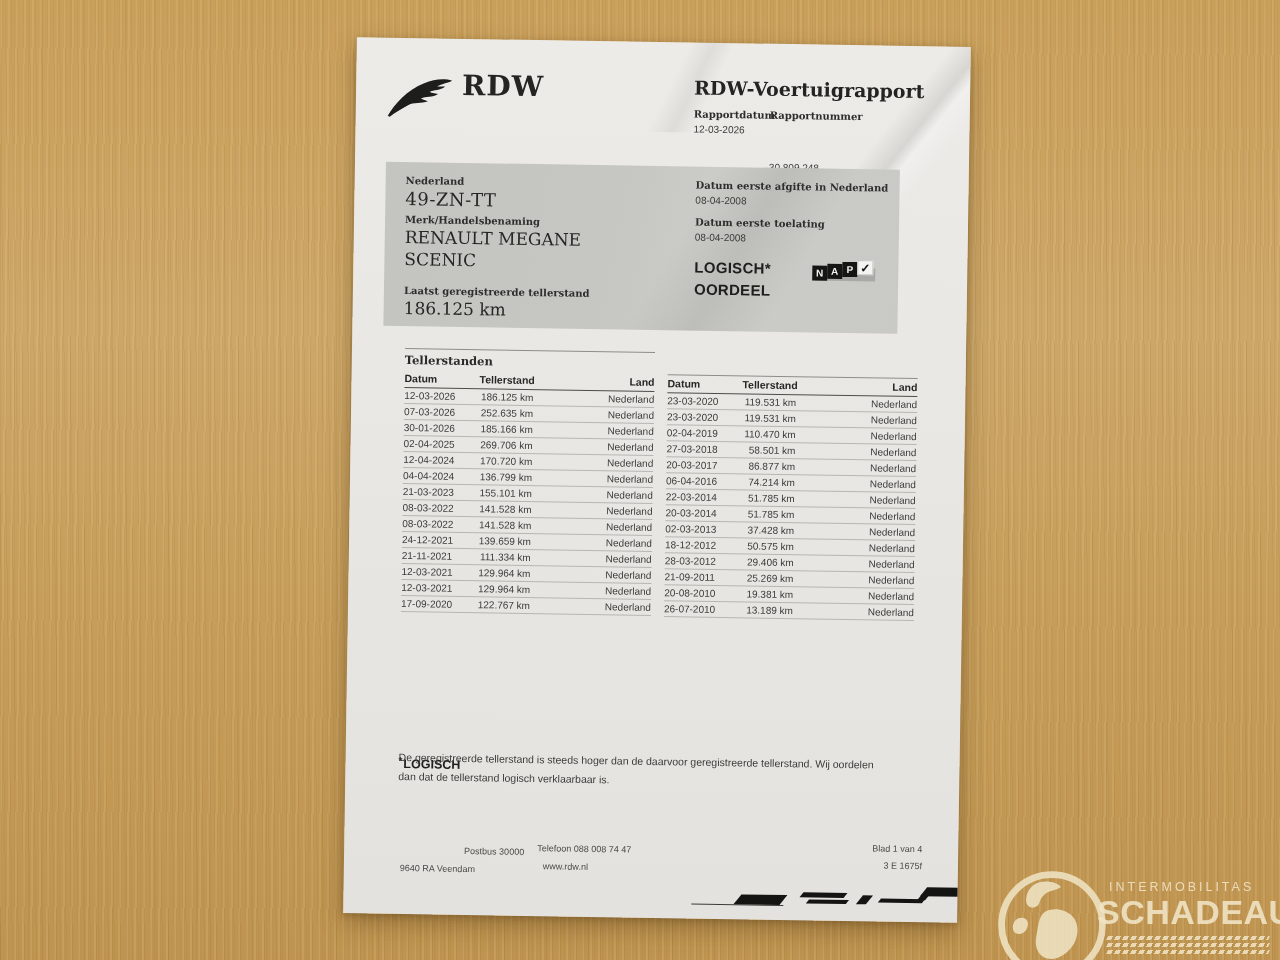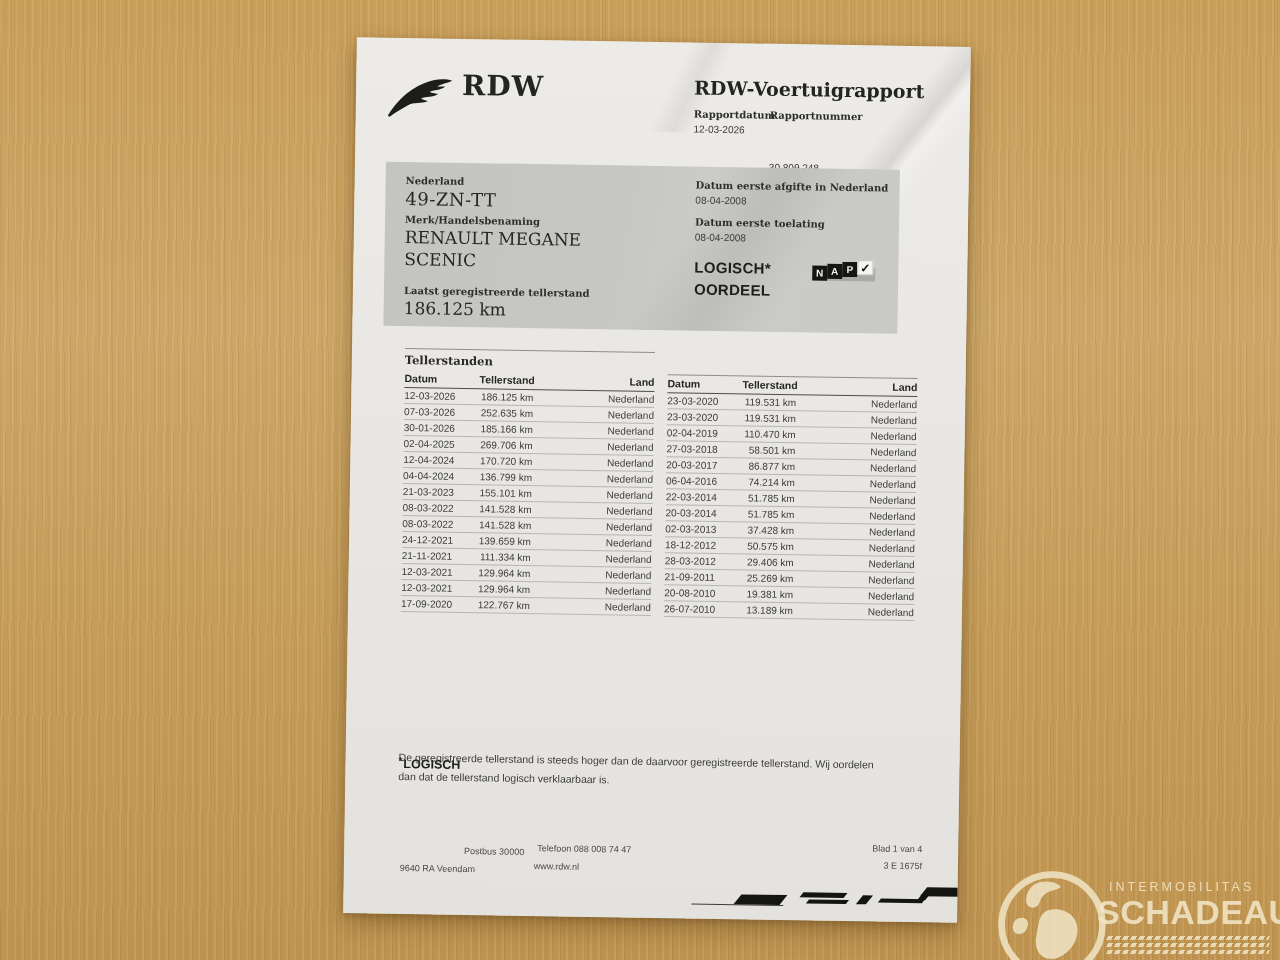--- a/index.html
+++ b/index.html
@@ -127,21 +127,21 @@
   .fn-text {
     position:absolute; left:53px; top:710px; width:480px;
     font-size:10.5px; line-height:19px; color:#3a3a38;
   }
 
   
   .ft { position:absolute; font-size:9px; color:#4a4a48; }
   .ft-postbus  { left:72px;  top:807px;margin-left:48px; }
   .ft-plaats   { left:56px;  top:825px; }
   .ft-telefoon { left:193px; top:803px; }
-  .ft-web      { left:190px; top:821px; }
+  .ft-web      { left:199px; top:821px; }
   .ft-blad     { left:478px; top:798px; width:100px; text-align:right; }
   .ft-code     { left:478px; top:815px; width:100px; text-align:right; }
 
   
   .marks { position:absolute; left:348px; top:840px; width:270px; height:30px; }
   .mk { position:absolute; background:#141412; transform:skewX(-38deg); }
   .mk-line { position:absolute; left:0; top:21px; width:92px; height:1px; background:#3c3c3a; transform:none; }
   .mk1  { left:46px;  top:11px; width:46px; height:10px; }
   .mk2a { left:110px; top:8px;  width:44px; height:5px; }
   .mk2b { left:116px; top:15px; width:40px; height:4px; }

